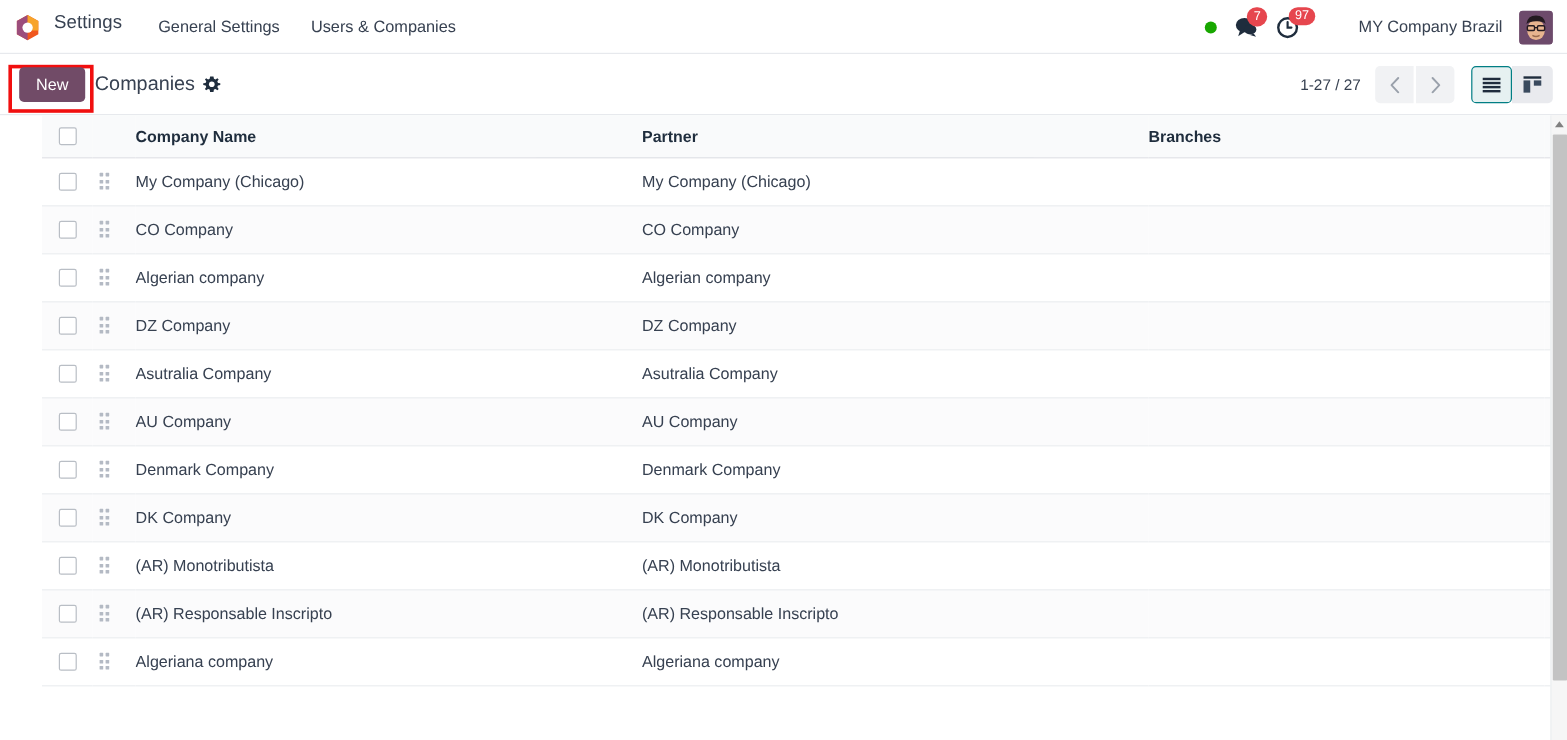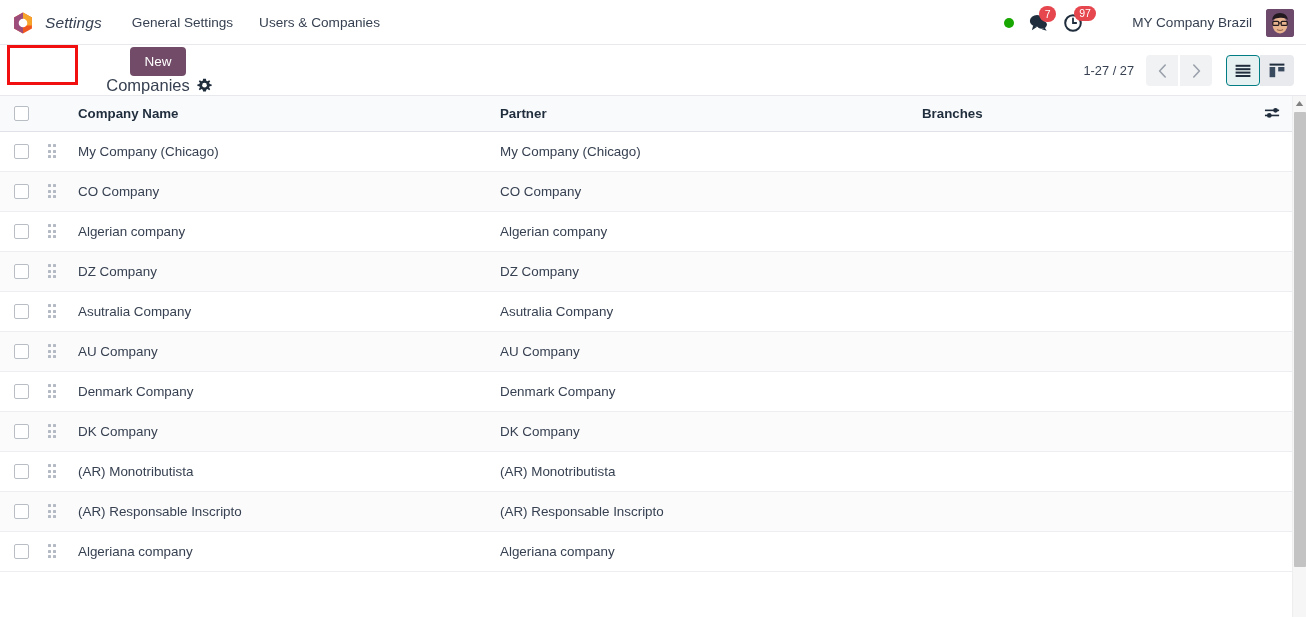--- a/index.html
+++ b/index.html
@@ -19,21 +19,21 @@
     background: #ffffff;
     padding: 0 12px 0 10px;
     position: relative;
   }
   .navbar::after {
     content: "";
     position: absolute; left: 0; right: 0; bottom: 0;
     height: 1px; background: #e7e9ed;
   }
   .brand-block {
-    display: flex; align-items: center; gap: 9px; font-style: italic;
+    display: flex; gap: 9px;
   }
   .odoo-logo { width: 26px; height: 26px; display: block; }
   .brand-name {
     font-size: 15.5px; color: #374151; letter-spacing: .1px;
   }
   .nav-menu {
     display: flex; align-items: center; gap: 26px;
     margin-left: 30px;
   }
   .nav-item {
@@ -79,21 +79,20 @@
   .control-panel::after {
     content: "";
     position: absolute; left: 0; right: 0; bottom: 0;
     height: 1px; background: #e7e9ed;
   }
   .cp-left {
     display: flex; align-items: center; gap: 0;
     padding-left: 10px;
     position: relative;
     min-width: 300px;
-    flex-direction: column;
   }
   .new-highlight {
     position: absolute;
     left: 7px; top: -2px;
     width: 71px; height: 40px;
     border: 3px solid #f10f0f;
     pointer-events: none;
     z-index: 5;
   }
   .btn-new {
@@ -180,20 +179,21 @@
     border: 1.6px solid #017e84;
     border-radius: 4px;
   }
   .view-btn.kanban { border-radius: 0 4px 4px 0; }
 
   
   .table-region {
     position: relative;
     height: calc(617px - 45px - 51px);
     overflow: hidden;
+    margin-left: 35px;
   }
   table.list {
     width: 1292px;
     border-collapse: collapse;
     table-layout: fixed;
   }
   table.list thead th {
     background: #f9fafb;
     font-size: 13.3px;
     font-weight: bold;

